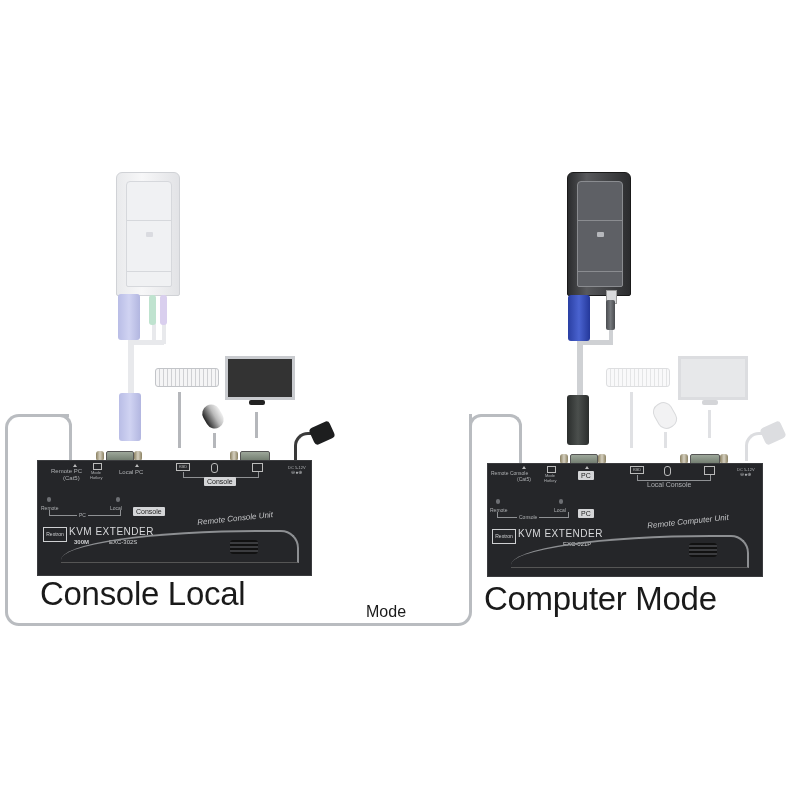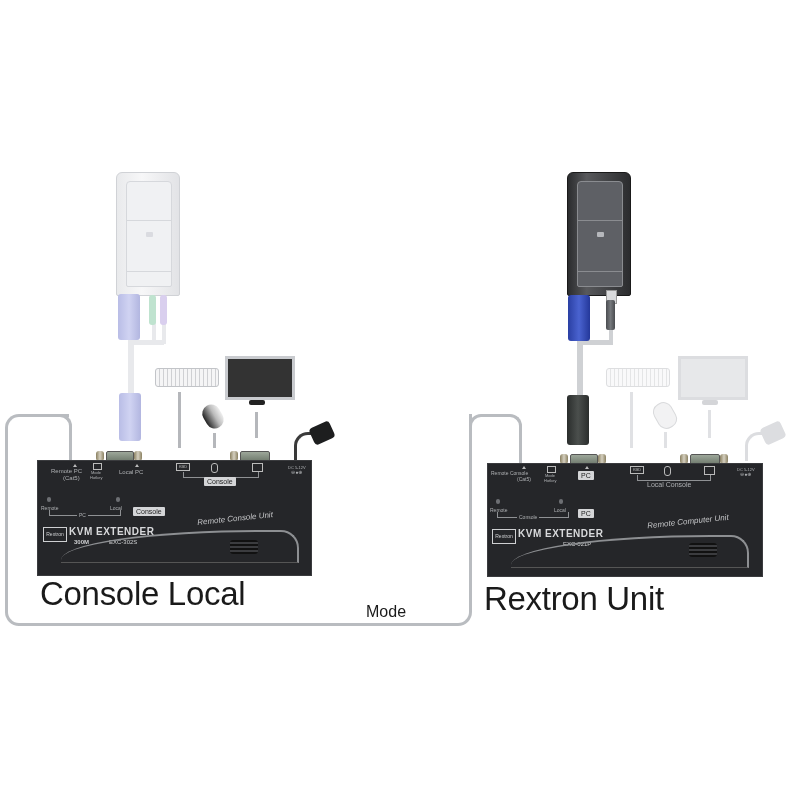--- a/index.html
+++ b/index.html
@@ -48,21 +48,21 @@
   .adapter { position:absolute; width:22px; height:18px; border-radius:4px; transform:rotate(-25deg); }
   .adapter-dark { background:#1d1e1f; }
   .adapter-light { background:#dcdde0; }
 
   
   .unit { position:absolute; background:#252629; box-shadow:0 0 0 1px #3a3b3e inset; color:#c9cacc; overflow:hidden; }
   .unit .small { position:absolute; font-size:6px; line-height:7px; color:#aeb0b3; white-space:nowrap; }
   .unit .tag { position:absolute; font-size:7px; line-height:9px; padding:0 3px; background:#d4d5d7; color:#222; border-radius:1px; }
   .unit .bracket { position:absolute; height:5px; border:1px solid #8f9194; border-top:none; }
   .unit .led { position:absolute; width:4px; height:5px; border-radius:2px; background:#6d6f73; }
-  .unit .brand { position:absolute; font-size:10px; font-weight:bold; letter-spacing:0.5px; color:#d8d9db; }
+  .unit .brand { position:absolute; font-size:10px; font-weight:normal; letter-spacing:0.5px; color:#d8d9db; }
   .unit .model { position:absolute; font-size:6px; color:#cfd0d2; }
   .unit .logo { position:absolute; width:22px; height:13px; border:1px solid #cfd0d2; font-size:5px; color:#cfd0d2; text-align:center; line-height:13px; }
   .unit .slogan { position:absolute; font-size:8px; font-style:italic; color:#c3c4c6; transform:rotate(-6deg); white-space:nowrap; }
   .unit .swoosh { position:absolute; height:30px; border-top:2px solid #8d8f92; border-right:2px solid #8d8f92; border-radius:0 16px 0 0; border-bottom:1px solid #555; }
   .unit .slot { position:absolute; width:28px; height:14px; border-radius:3px; background:repeating-linear-gradient(0deg,#111 0 2px,#3b3c3f 2px 4px); }
   .unit .icon-kbd { position:absolute; width:12px; height:6px; border:1px solid #bbb; font-size:4px; line-height:6px; text-align:center; color:#bbb; }
   .unit .icon-mouse { position:absolute; width:5px; height:8px; border:1px solid #bbb; border-radius:3px; }
   .unit .icon-mon { position:absolute; width:9px; height:7px; border:1px solid #bbb; }
   .unit .arrow-up { position:absolute; width:0; height:0; border-left:2px solid transparent; border-right:2px solid transparent; border-bottom:3px solid #bbb; }
   .unit .dip { position:absolute; width:7px; height:5px; border:1px solid #bbb; }
@@ -211,13 +211,13 @@
   <div class="small" style="left:67px;top:44px;font-size:5px;">Local</div>
   <div class="tag" style="left:91px;top:46px;">PC</div>
 
   <div class="logo" style="left:5px;top:66px;">Rextron</div>
   <div class="brand" style="left:31px;top:65px;">KVM EXTENDER</div>
   <div class="model" style="left:76px;top:78px;">EXC-021P</div>
   <div class="slogan" style="left:160px;top:54px;">Remote Computer Unit</div>
   <div class="swoosh" style="left:24px;top:72px;width:236px;border-radius:0 18px 0 0;border-top-left-radius:200px 30px;"></div>
   <div class="slot" style="left:202px;top:80px;"></div>
 </div>
-<div class="label-big" style="left:484px;top:580px;">Rextron Unit</div>
+<div class="label-big" style="left:484px;top:580px;">Computer Mode</div>
 
 </body></html>

